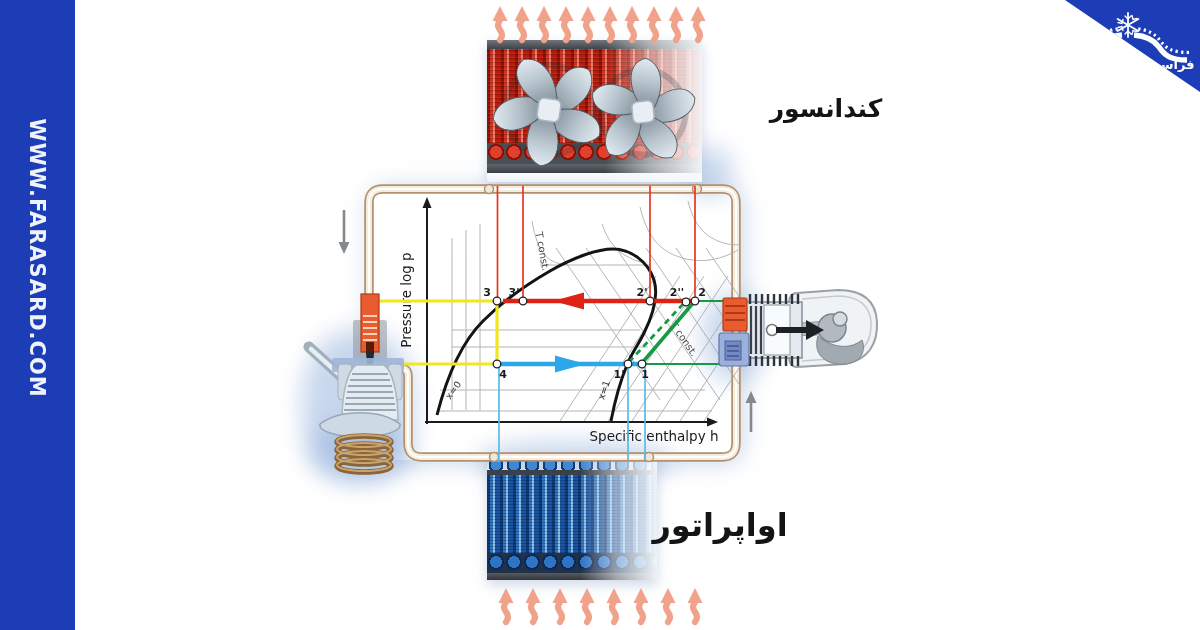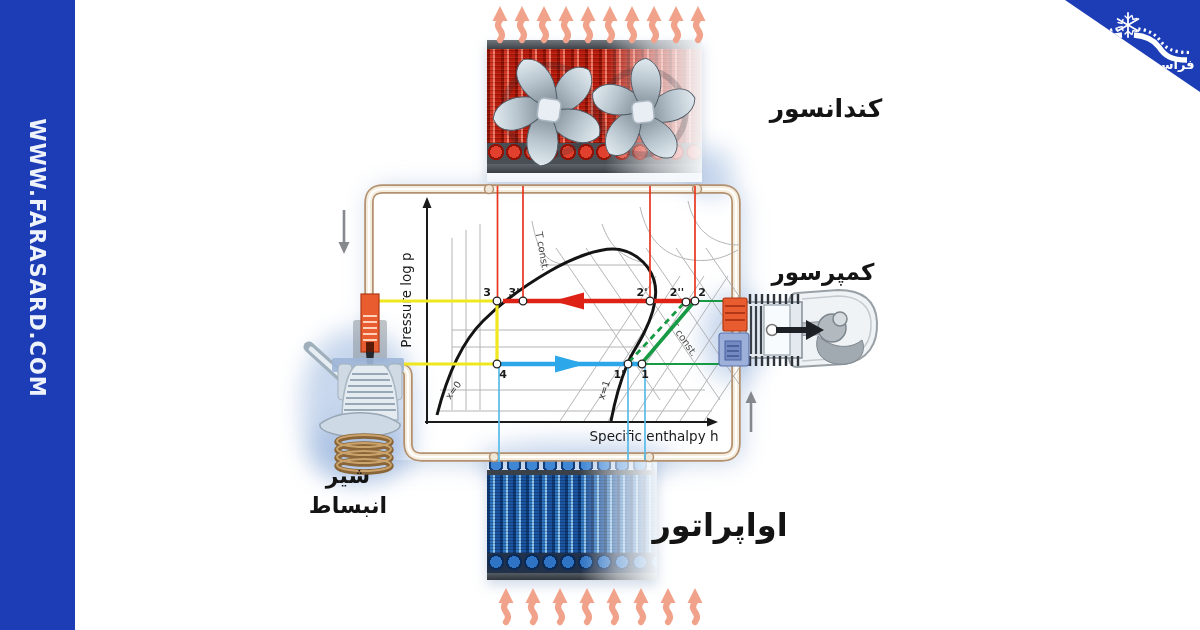--- a/index.html
+++ b/index.html
@@ -315,25 +315,22 @@
       <line x1="344" y1="210" x2="344" y2="244" stroke-width="2.6"></line>
       <polygon points="344,254 338.5,242 349.5,242" stroke="none"></polygon>
     </g>
     <g fill="#85898d" stroke="#85898d">
       <line x1="751" y1="432" x2="751" y2="400" stroke-width="2.6"></line>
       <polygon points="751,391 745.5,403 756.5,403" stroke="none"></polygon>
     </g>
   </svg>
 
   <div class="fa-label lbl-condenser" dir="rtl">کندانسور</div>
-  <div class="fa-label lbl-compressor" dir="rtl">کمپرسور</div>
   <div class="fa-label lbl-evaporator" dir="rtl">اواپراتور</div>
   <div class="fa-label lbl-expansion" dir="rtl">
-    <div>شیر</div>
-    <div>انبساط</div>
   </div>
 
   <div class="sidebar">
     <div class="sidebar-url">WWW.FARASARD.COM</div>
   </div>
 
   <div class="logo-corner">
     <svg width="145" height="92" viewBox="0 0 145 92">
       <g stroke="#fff" stroke-width="1.8" stroke-linecap="round">
         <line x1="73" y1="13" x2="73" y2="37"></line>

